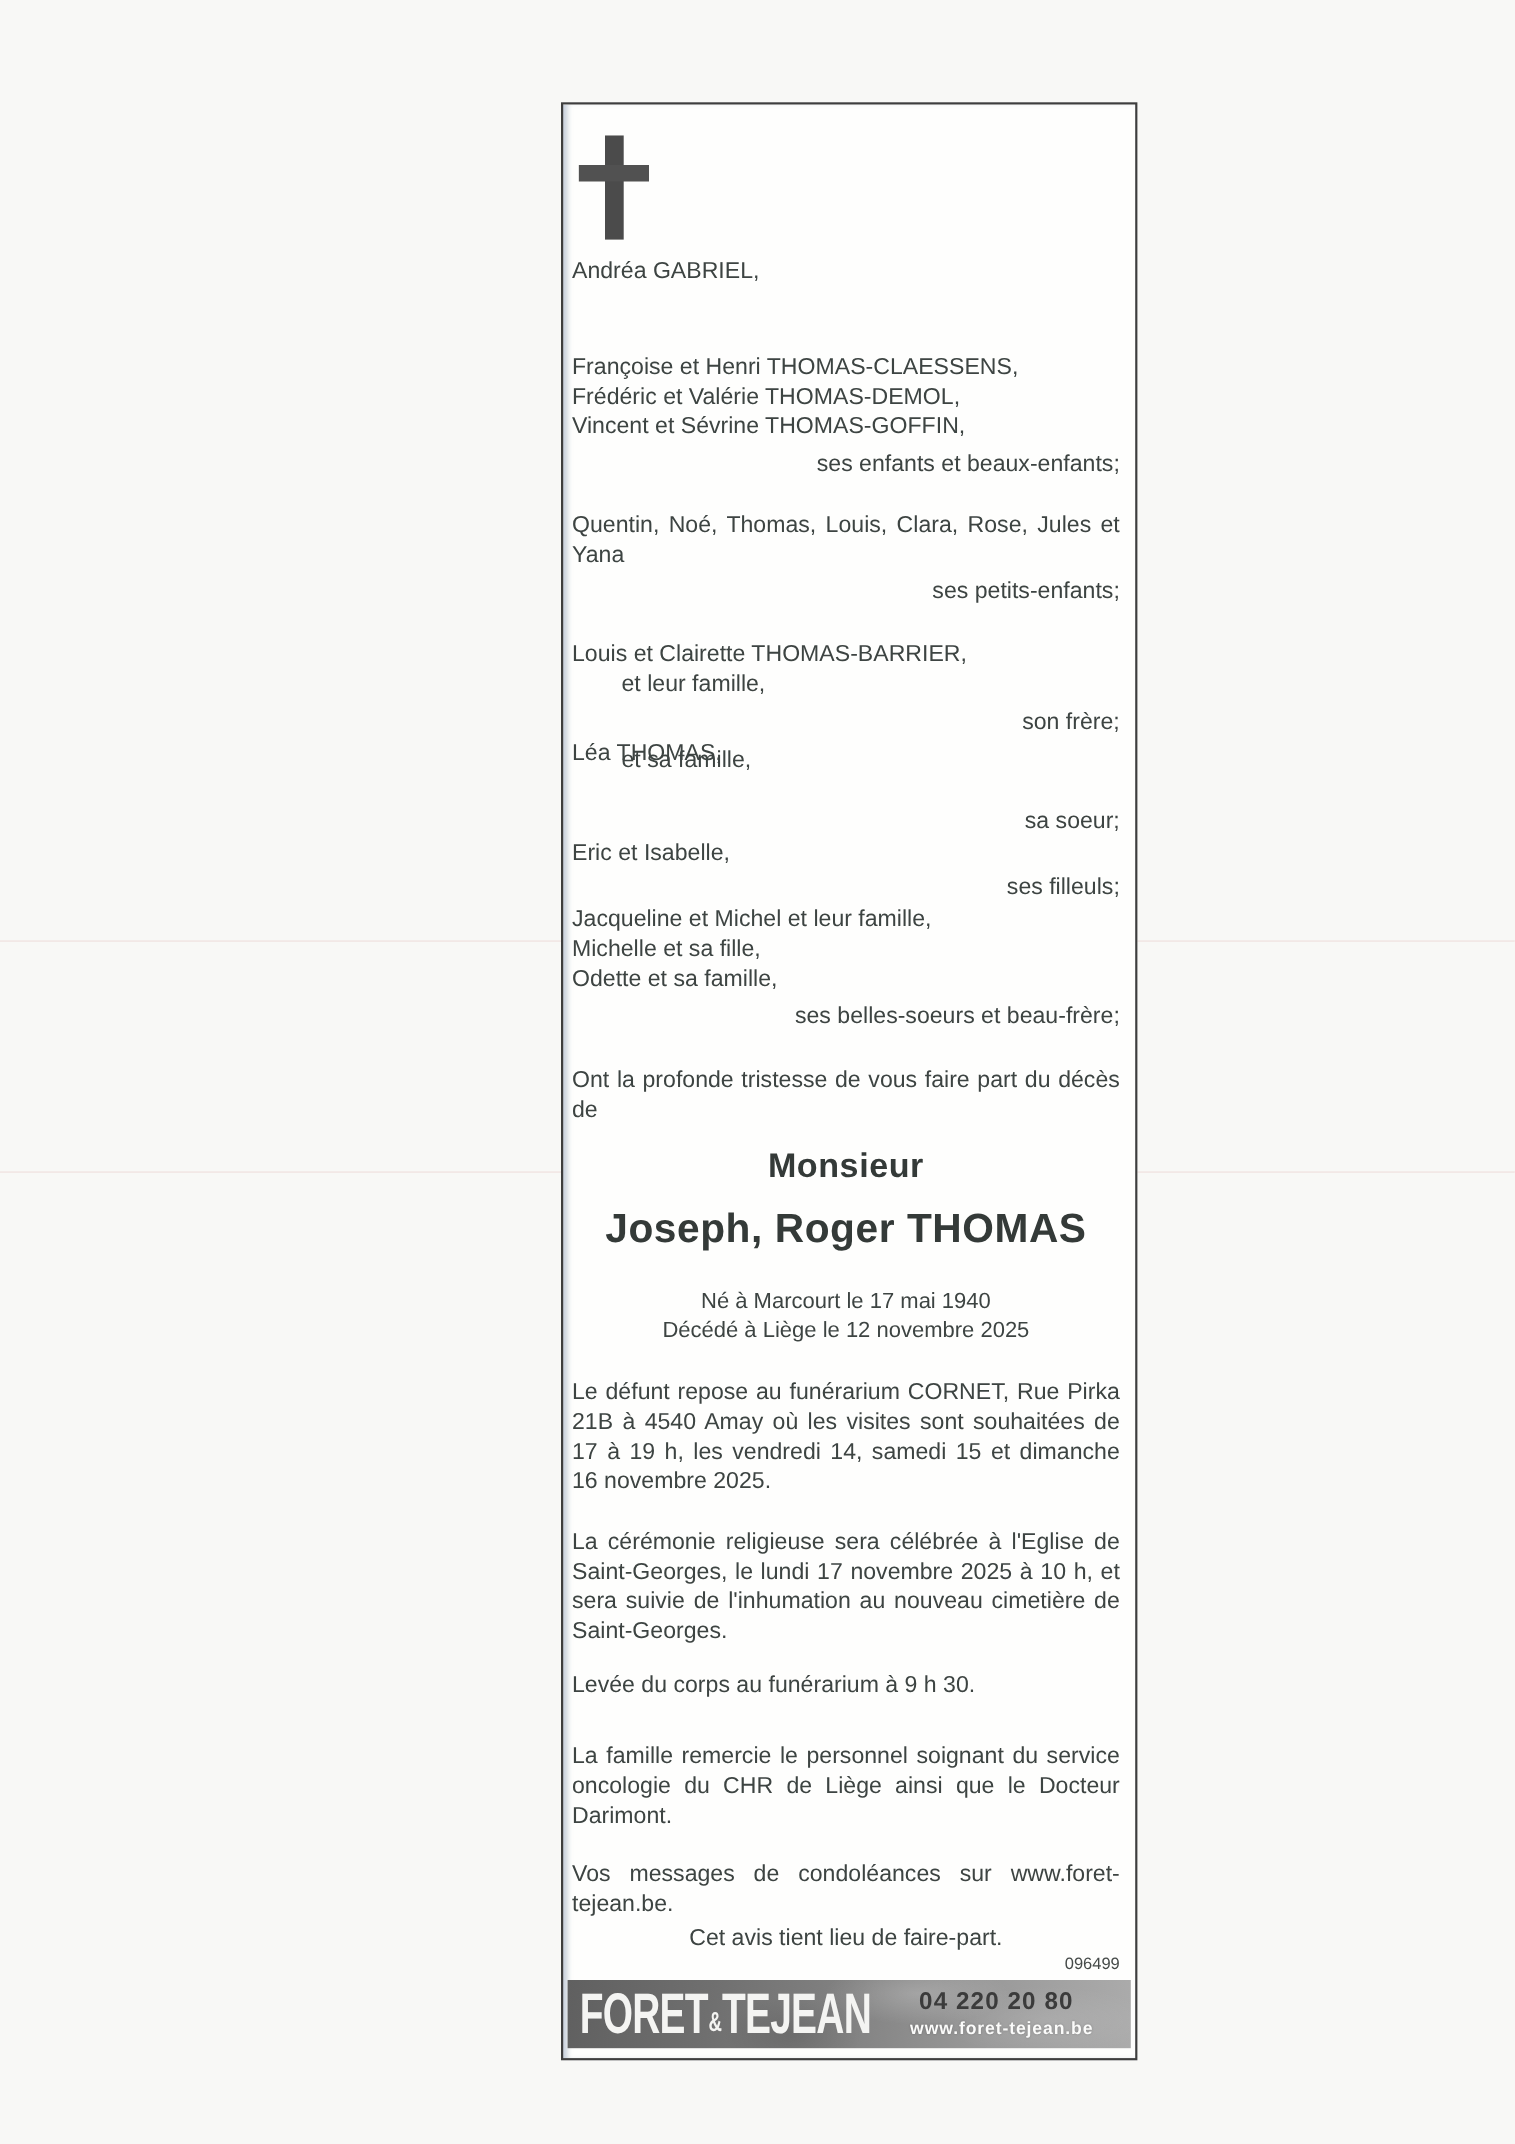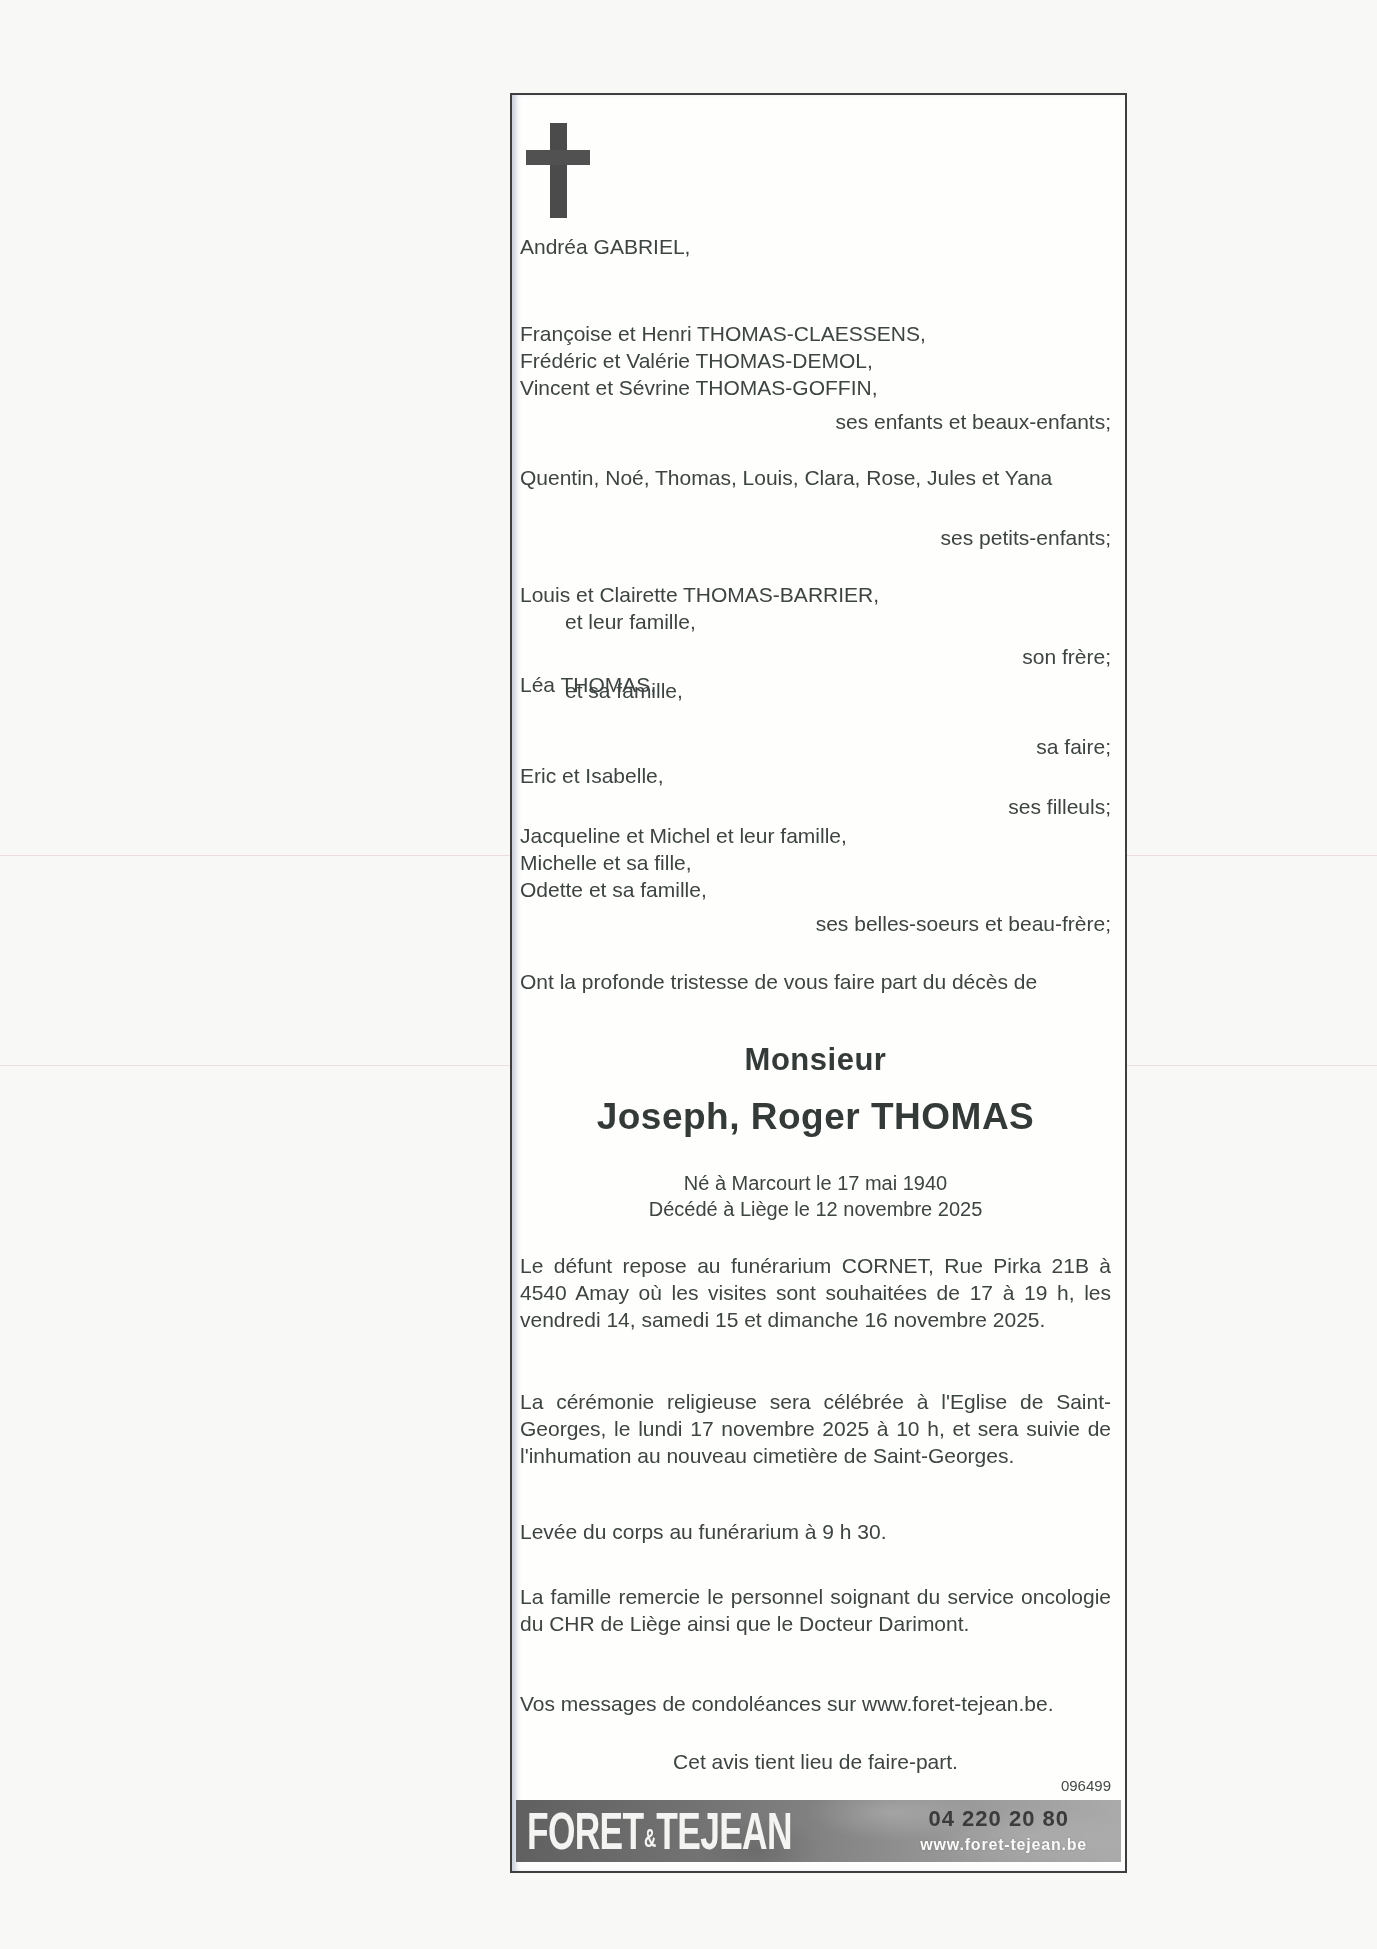--- a/index.html
+++ b/index.html
@@ -6,21 +6,21 @@
   body{
     width:1377px;height:1949px;
     background:#f8f8f6;
     font-family:"Liberation Sans","DejaVu Sans",sans-serif;
     color:#3d4442;
     position:relative;
     overflow:hidden;
   }
   .scanline{position:absolute;left:0;width:1377px;height:1px;background:rgba(214,160,160,0.30);}
   .notice-box{
-    position:absolute;left:510px;top:93px;width:617px;height:1780px;
+    position:absolute;left:510px;top:93px;width:524px;height:1780px;
     background:#fefefd;
     border:2px solid #3e3e3e;
     box-sizing:border-box;
     box-shadow:inset 6px 0 5px -2px rgba(150,166,188,0.50);
   }
   .abs{position:absolute;left:8px;right:14px;}
   .line{font-size:21px;line-height:27px;}
   .r{text-align:right;}
   .j{text-align:justify;}
   .c{text-align:center;}
@@ -83,21 +83,21 @@
 
   <div class="abs line j" style="top:369px">Quentin, Noé, Thomas, Louis, Clara, Rose, Jules et Yana</div>
   <div class="abs line r" style="top:429px">ses petits-enfants;</div>
 
   <div class="abs line" style="top:486px">Louis et Clairette THOMAS-BARRIER,</div>
   <div class="abs line indent" style="top:513px">et leur famille,</div>
   <div class="abs line r" style="top:548px">son frère;</div>
 
   <div class="abs line" style="top:576px">Léa THOMAS,</div>
   <div class="abs line indent" style="top:582px">et sa famille,</div>
-  <div class="abs line r" style="top:638px">sa faire;</div>
+  <div class="abs line r" style="top:638px">sa soeur;</div>
 
   <div class="abs line" style="top:667px">Eric et Isabelle,</div>
   <div class="abs line r" style="top:698px">ses filleuls;</div>
 
   <div class="abs" style="top:727px">
     <div class="line">Jacqueline et Michel et leur famille,</div>
     <div class="line">Michelle et sa fille,</div>
     <div class="line">Odette et sa famille,</div>
   </div>
   <div class="abs line j" style="top:873px">Ont la profonde tristesse de vous faire part du décès de</div>

